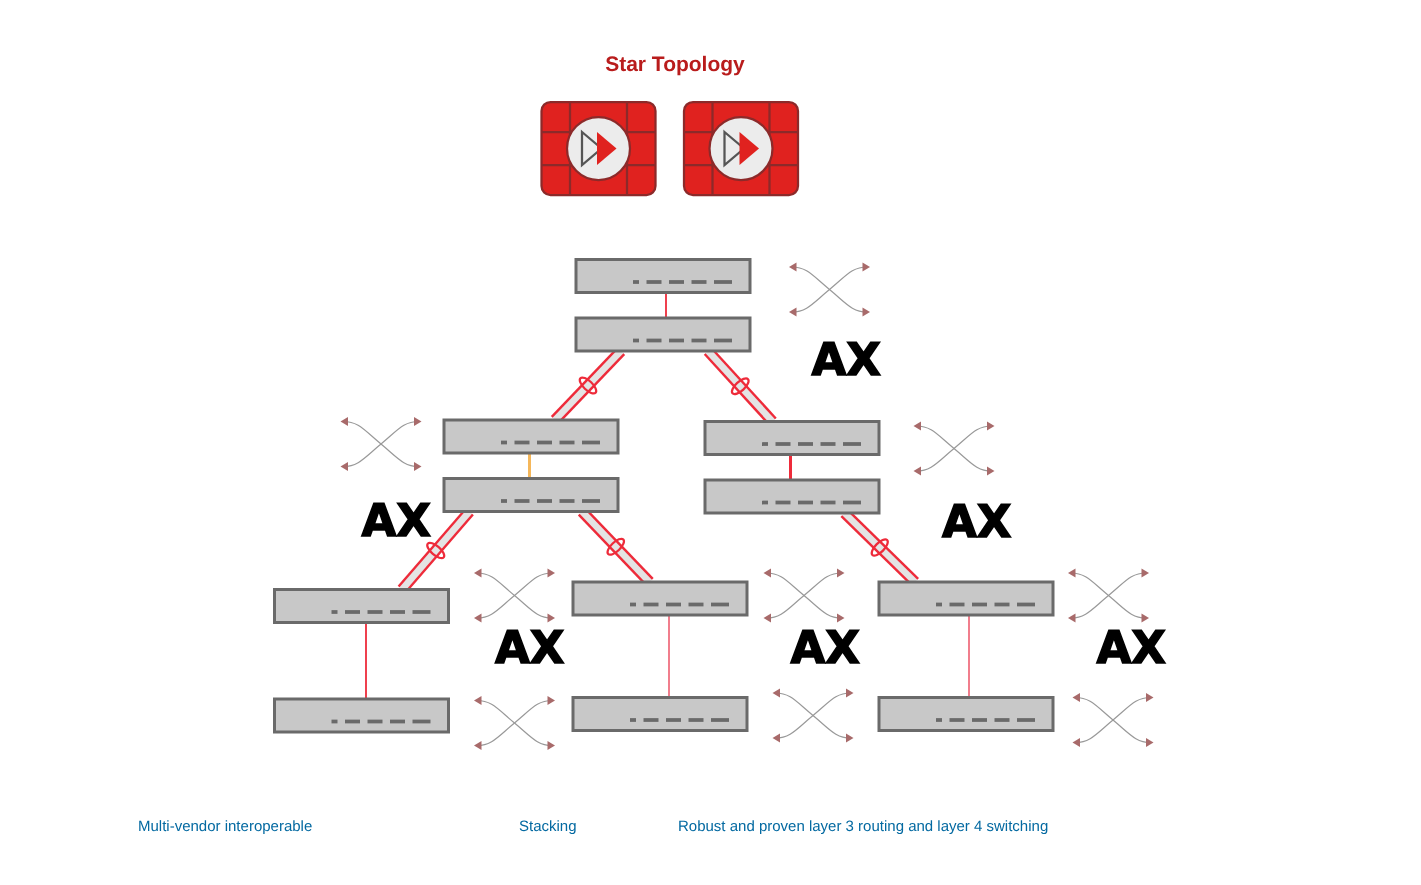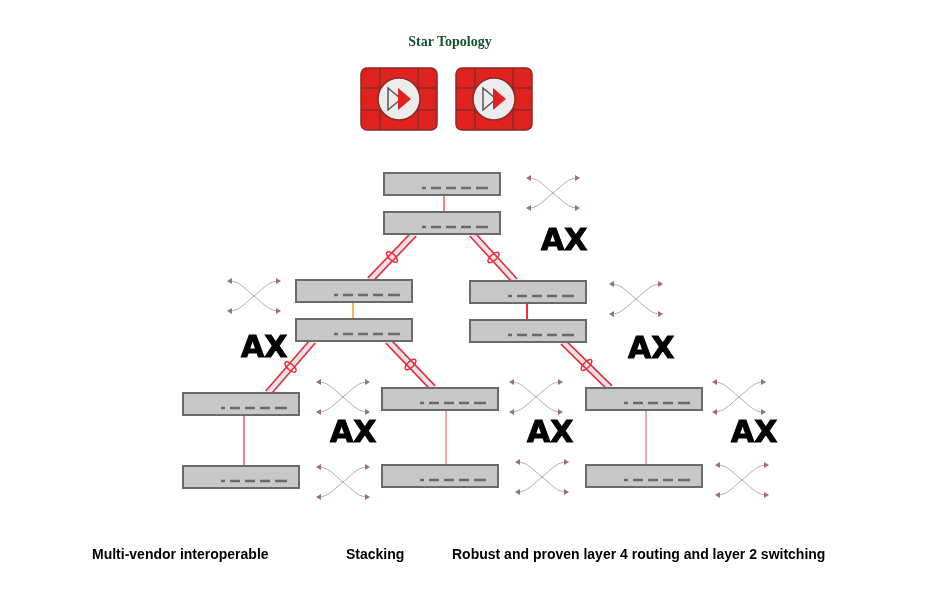--- a/index.html
+++ b/index.html
@@ -1,20 +1,20 @@
 <!DOCTYPE html>
 <html><head>
 <meta charset="utf-8">
 <style>
   html, body { margin:0; padding:0; background:#ffffff; }
   body { width:947px; height:590px; position:relative; overflow:hidden;
          font-family:"Liberation Sans", "DejaVu Sans", sans-serif; }
   .title { position:absolute; top:34px; left:0; width:900px; text-align:center;
-           font-size:14px; font-weight:bold; color:#14532d;font-family:Liberation Serif, serif; }
-  .caption { position:absolute; top:546px; font-size:14px; font-weight:bold; color:#000000; white-space:nowrap; }
+           font-size:14px; font-weight:bold; color:#b91c1c; }
+  .caption { position:absolute; top:546px; font-size:10px; font-weight:normal; color:#0369a1; white-space:nowrap; }
   svg#diagram { position:absolute; left:0; top:0; }
 </style>
 </head>
 <body>
 
 <div class="title">Star Topology</div>
 
 <svg id="diagram" width="947" height="590" viewBox="0 0 947 590">
   <defs>
     <g id="fw">
@@ -122,13 +122,13 @@
       <text x="241" y="357" font-family="&quot;DejaVu Sans&quot;, sans-serif" font-size="30" font-weight="bold" fill="#000" stroke="#000" stroke-width="1">AX</text>
       <text x="628" y="358" font-family="&quot;DejaVu Sans&quot;, sans-serif" font-size="30" font-weight="bold" fill="#000" stroke="#000" stroke-width="1">AX</text>
       <text x="330" y="442" font-family="&quot;DejaVu Sans&quot;, sans-serif" font-size="30" font-weight="bold" fill="#000" stroke="#000" stroke-width="1">AX</text>
       <text x="527" y="442" font-family="&quot;DejaVu Sans&quot;, sans-serif" font-size="30" font-weight="bold" fill="#000" stroke="#000" stroke-width="1">AX</text>
       <text x="731" y="442" font-family="&quot;DejaVu Sans&quot;, sans-serif" font-size="30" font-weight="bold" fill="#000" stroke="#000" stroke-width="1">AX</text>
     </g>
 </svg>
 
 <div class="caption" style="left:92px">Multi-vendor interoperable</div>
 <div class="caption" style="left:346px">Stacking</div>
-<div class="caption" style="left:452px">Robust and proven layer 4 routing and layer 2 switching</div>
+<div class="caption" style="left:452px">Robust and proven layer 3 routing and layer 4 switching</div>
 
 </body></html>

